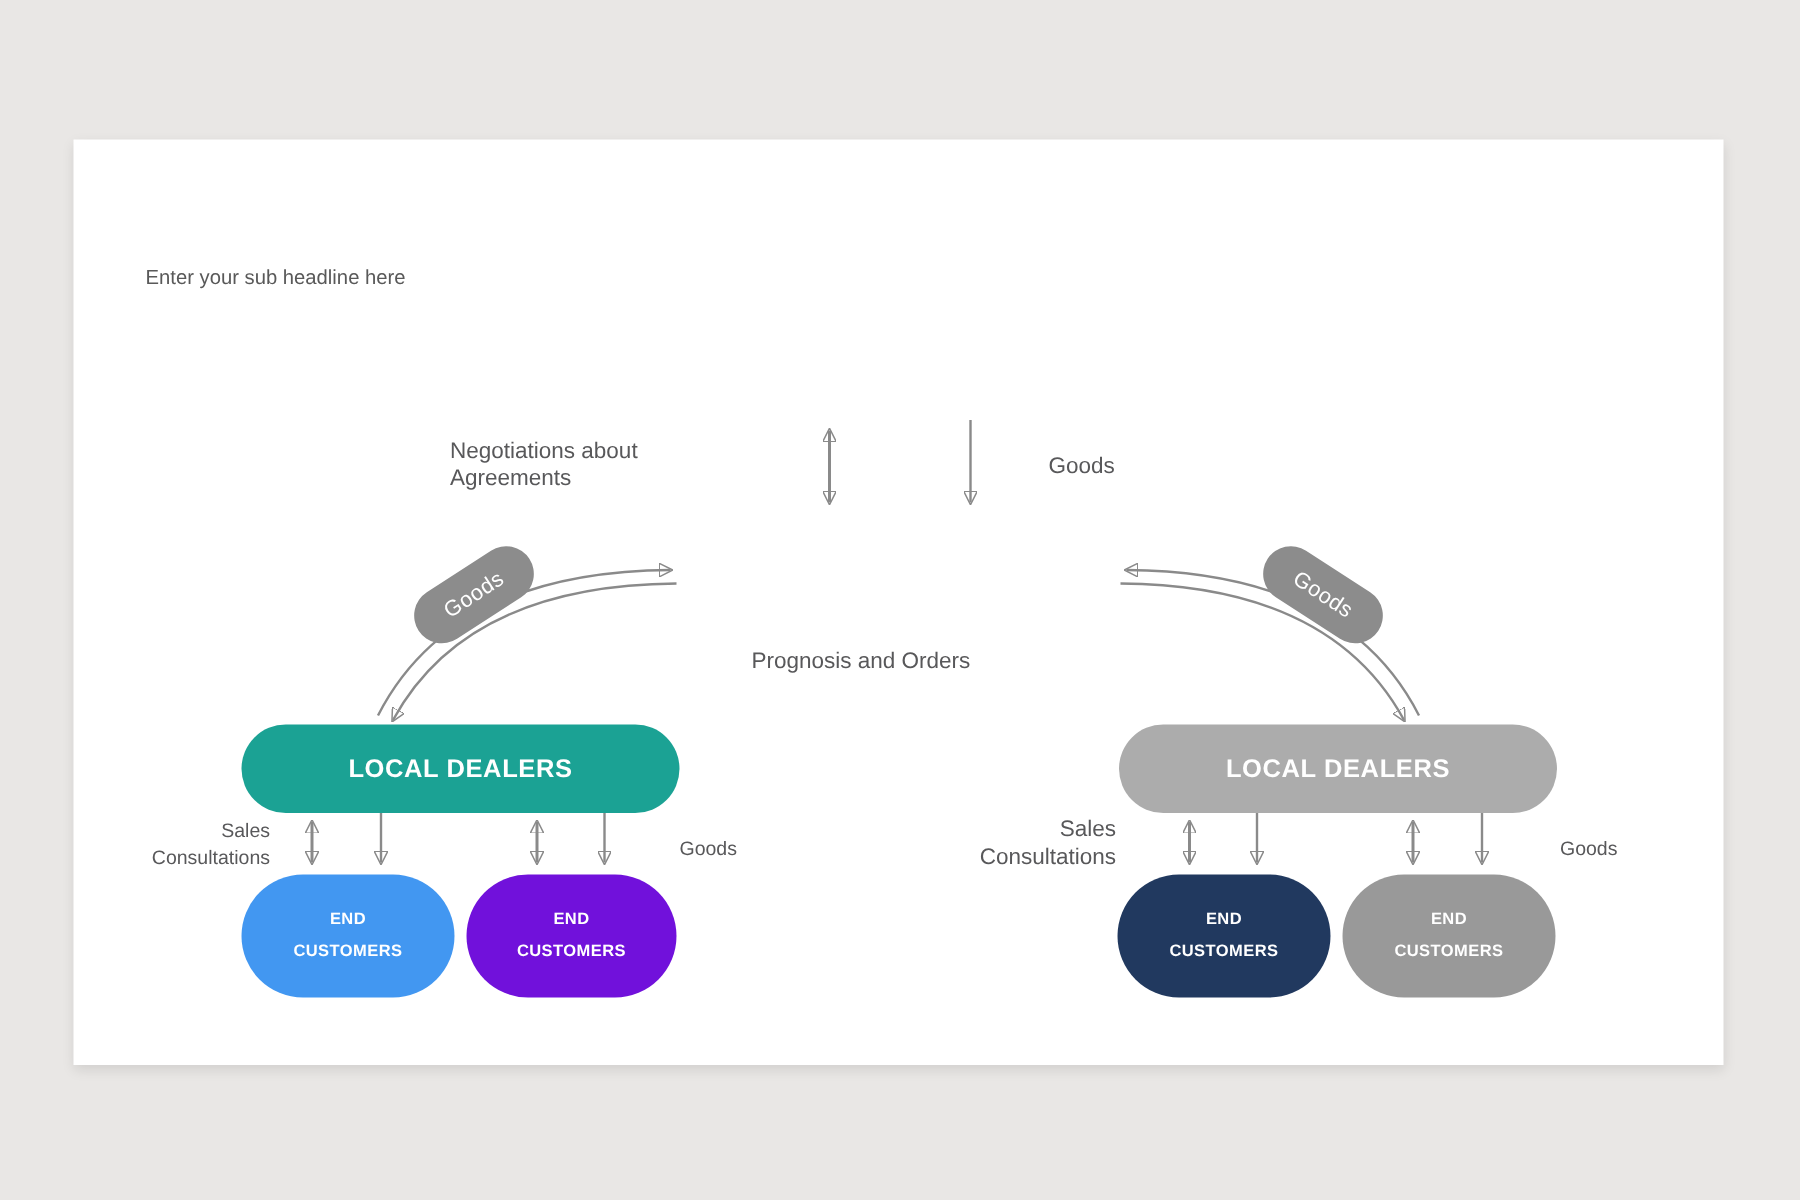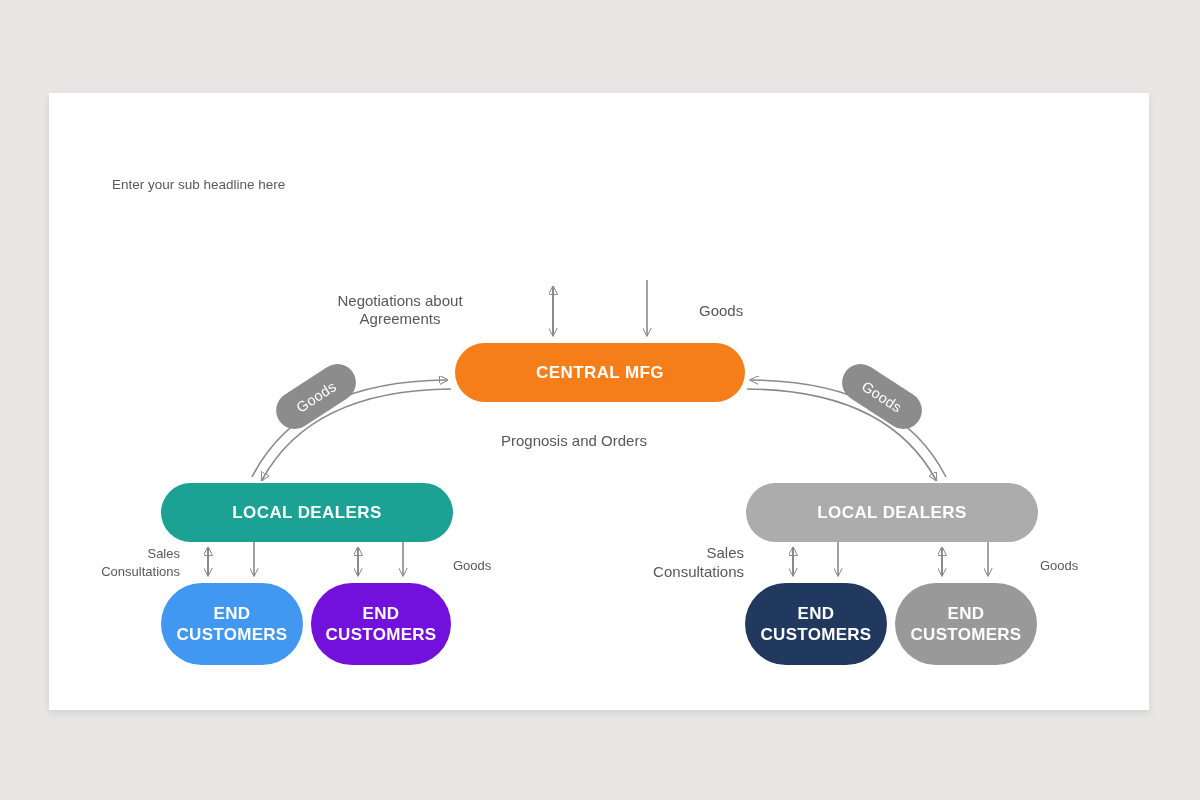--- a/index.html
+++ b/index.html
@@ -12,49 +12,49 @@
   .slide{
     position:absolute;left:49px;top:93px;width:1100px;height:617px;
     background:#ffffff;
     box-shadow:0 3px 8px rgba(0,0,0,0.10);
   }
   .title{
     position:absolute;left:47px;top:22px;margin:0;
     font-size:39px;font-weight:normal;color:#54565a;line-height:46px;
   }
   .subtitle{
-    position:absolute;left:63px;top:84px;margin:0;
+    position:absolute;left:48px;top:84px;margin:0;
     font-size:13.5px;color:#595959;
   }
   .pill{
     position:absolute;border-radius:999px;
     display:flex;align-items:center;justify-content:center;
     color:#ffffff;font-weight:bold;text-align:center;
   }
   .pill.big{width:290px;height:59px;font-size:17px;letter-spacing:.4px;}
-  .pill.end{width:142px;height:82px;font-size:17px;line-height:21px;white-space:pre-line;letter-spacing:.3px;}
+  .pill.end{width:142px;height:82px;font-size:11px;line-height:21px;white-space:pre-line;letter-spacing:.3px;}
   .pill.suppliers{left:406px;top:128px;background:#f9bb07;}
   .pill.central{left:406px;top:250px;background:#f57e1b;}
   .pill.dealers-left{left:112px;top:390px;width:292px;background:#1ba294;}
   .pill.dealers-right{left:697px;top:390px;width:292px;background:#acacac;}
   .pill.end-blue{left:112px;top:490px;background:#4297f1;}
   .pill.end-purple{left:262px;top:490px;width:140px;background:#7111db;}
   .pill.end-navy{left:696px;top:490px;background:#21395f;}
   .pill.end-gray{left:846px;top:490px;background:#999999;}
   .goods-tag{
     position:absolute;width:88px;height:37px;border-radius:19px;
     background:#8c8c8c;color:#ffffff;font-size:14.5px;
     display:flex;align-items:center;justify-content:center;letter-spacing:.3px;
   }
   .goods-tag.left{left:223px;top:285px;transform:rotate(-33deg);}
   .goods-tag.right{left:789px;top:285px;transform:rotate(33deg);}
   .edge-label{
     position:absolute;color:#58585a;white-space:pre-line;
   }
-  .lbl-negotiations{left:251px;top:199px;width:200px;text-align:center;font-size:15px;line-height:18px;}
+  .lbl-negotiations{left:251px;top:199px;width:200px;text-align:left;font-size:15px;line-height:18px;}
   .lbl-goods-top{left:650px;top:209px;font-size:15px;}
   .lbl-prognosis{left:452px;top:339px;width:200px;text-align:left;font-size:15px;}
   .lbl-sales-left{left:0px;top:452px;width:131px;text-align:right;font-size:13px;line-height:18px;}
   .lbl-goods-end-left{left:404px;top:465px;font-size:13px;}
   .lbl-sales-right{left:564px;top:450px;width:131px;text-align:right;font-size:15px;line-height:19px;}
   .lbl-goods-end-right{left:991px;top:465px;font-size:13px;}
   svg.connectors{position:absolute;left:0;top:0;pointer-events:none;}
   svg.connectors line, svg.connectors path{stroke:#8a8a8a;fill:none;}
 </style>
 </head>
@@ -84,21 +84,20 @@
     <line x1="205" y1="449" x2="205" y2="482" stroke-width="1.6" marker-end="url(#ah)"></line>
     <line x1="309" y1="455" x2="309" y2="482" stroke-width="2" marker-start="url(#ah)" marker-end="url(#ah)"></line>
     <line x1="354" y1="449" x2="354" y2="482" stroke-width="1.6" marker-end="url(#ah)"></line>
 
     <line x1="744" y1="455" x2="744" y2="482" stroke-width="2" marker-start="url(#ah)" marker-end="url(#ah)"></line>
     <line x1="789" y1="449" x2="789" y2="482" stroke-width="1.6" marker-end="url(#ah)"></line>
     <line x1="893" y1="455" x2="893" y2="482" stroke-width="2" marker-start="url(#ah)" marker-end="url(#ah)"></line>
     <line x1="939" y1="449" x2="939" y2="482" stroke-width="1.6" marker-end="url(#ah)"></line>
   </svg>
 
-  <div class="pill big central">CENTRAL MFG</div>
   <div class="pill big dealers-left">LOCAL DEALERS</div>
   <div class="pill big dealers-right">LOCAL DEALERS</div>
   <div class="pill end end-blue">END
 CUSTOMERS</div>
   <div class="pill end end-purple">END
 CUSTOMERS</div>
   <div class="pill end end-navy">END
 CUSTOMERS</div>
   <div class="pill end end-gray">END
 CUSTOMERS</div>

